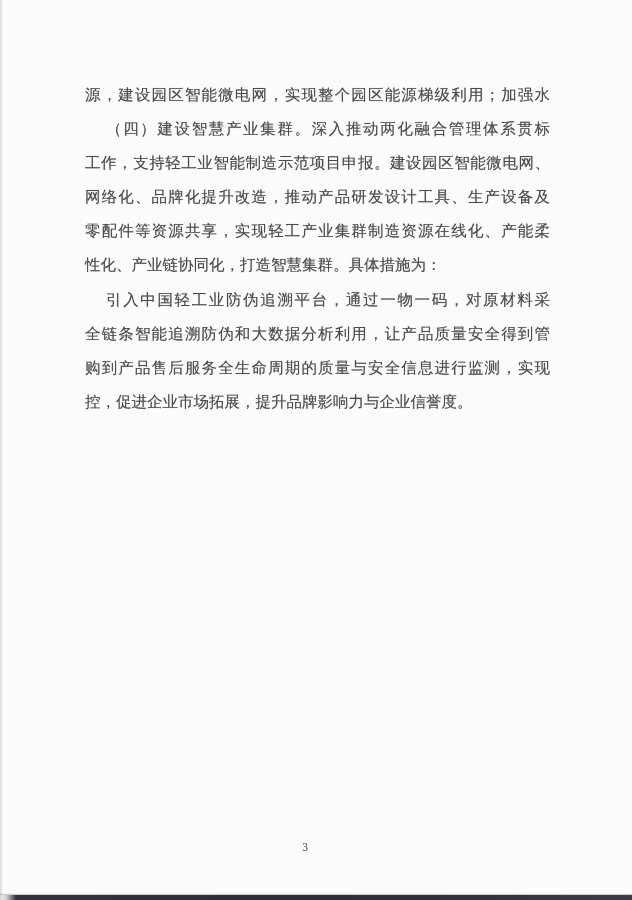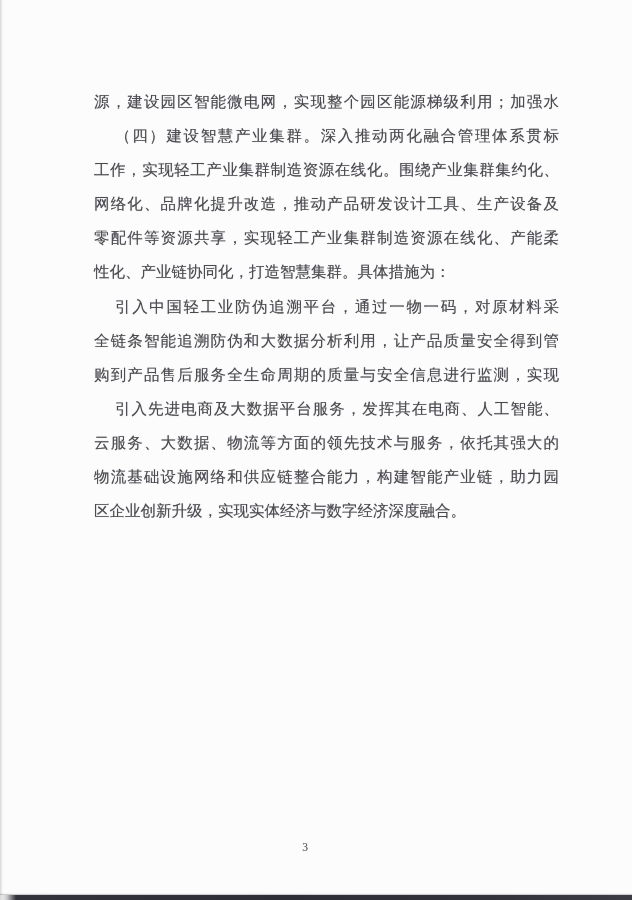--- a/index.html
+++ b/index.html
@@ -25,21 +25,21 @@
       rgba(48,48,56,0) 0px,
       rgba(48,48,56,0.25) 7px,
       var(--bottom-edge, #33333b) 16px,
       #2e2e36 45%,
       #32323a 75%,
       #3c3c44 100%);
     box-shadow: 0 -1px 1px rgba(70,70,78,0.25);
   }
 
   .text-block {
-    position: absolute; left: 85px; top: 85px; width: 465px; margin-left: 9px;
+    position: absolute; left: 85px; top: 78px; width: 465px;
   }
   .line {
     height: 34.1px;
     line-height: 34.1px;
     font-size: 15.5px;
     color: var(--text, #4a4a50);
     text-shadow: 0 0 0.8px rgba(96,96,102,0.55);
     text-align: justify;
     text-align-last: justify;
   }
@@ -62,38 +62,33 @@
   <div class="left-edge"></div>
 
   <div class="text-block">
 
     <div>
       <div class="line">源，建设园区智能微电网，实现整个园区能源梯级利用；加强水</div>
     </div>
 
     <div>
       <div class="line indent">（四）建设智慧产业集群。深入推动两化融合管理体系贯标</div>
-      <div class="line">工作，实现轻工产业集群制造资源在线化。围绕产业集群集约化、</div>
+      <div class="line">工作，支持轻工业智能制造示范项目申报。建设园区智能微电网、</div>
       <div class="line">网络化、品牌化提升改造，推动产品研发设计工具、生产设备及</div>
       <div class="line">零配件等资源共享，实现轻工产业集群制造资源在线化、产能柔</div>
       <div class="line last">性化、产业链协同化，打造智慧集群。具体措施为：</div>
     </div>
 
     <div>
       <div class="line indent">引入中国轻工业防伪追溯平台，通过一物一码，对原材料采</div>
       <div class="line">全链条智能追溯防伪和大数据分析利用，让产品质量安全得到管</div>
       <div class="line">购到产品售后服务全生命周期的质量与安全信息进行监测，实现</div>
+      <div class="line last">控，促进企业市场拓展，提升品牌影响力与企业信誉度。</div>
     </div>
 
-    <div>
-      <div class="line indent">引入先进电商及大数据平台服务，发挥其在电商、人工智能、</div>
-      <div class="line">云服务、大数据、物流等方面的领先技术与服务，依托其强大的</div>
-      <div class="line">物流基础设施网络和供应链整合能力，构建智能产业链，助力园</div>
-      <div class="line last">区企业创新升级，实现实体经济与数字经济深度融合。</div>
-    </div>
 
 
   </div>
 
   <div class="page-number">3</div>
 
   <div class="bottom-edge"></div>
 
 </div>
 

